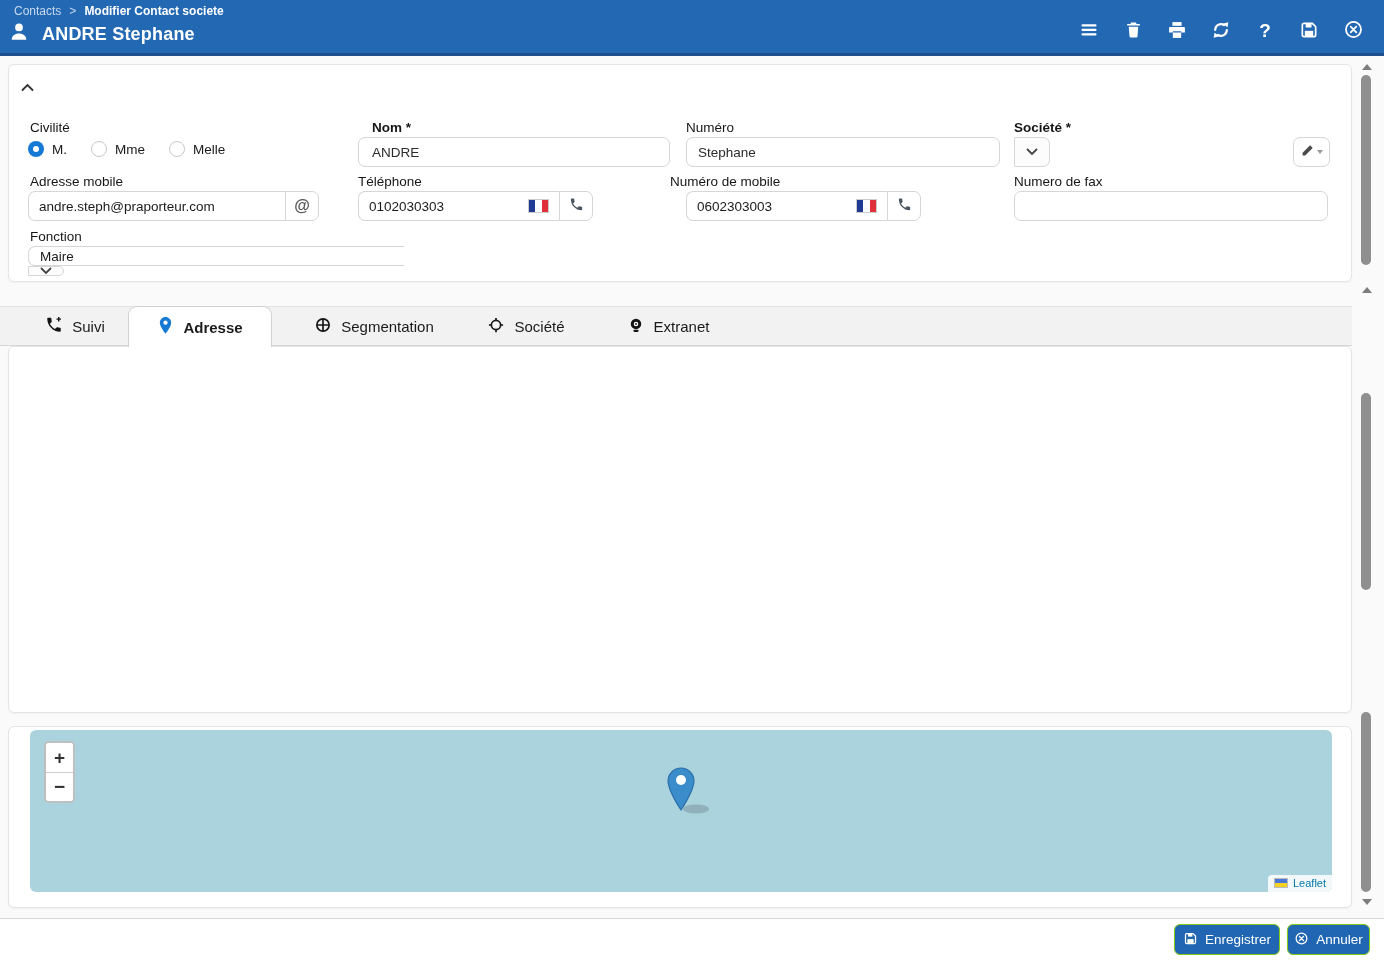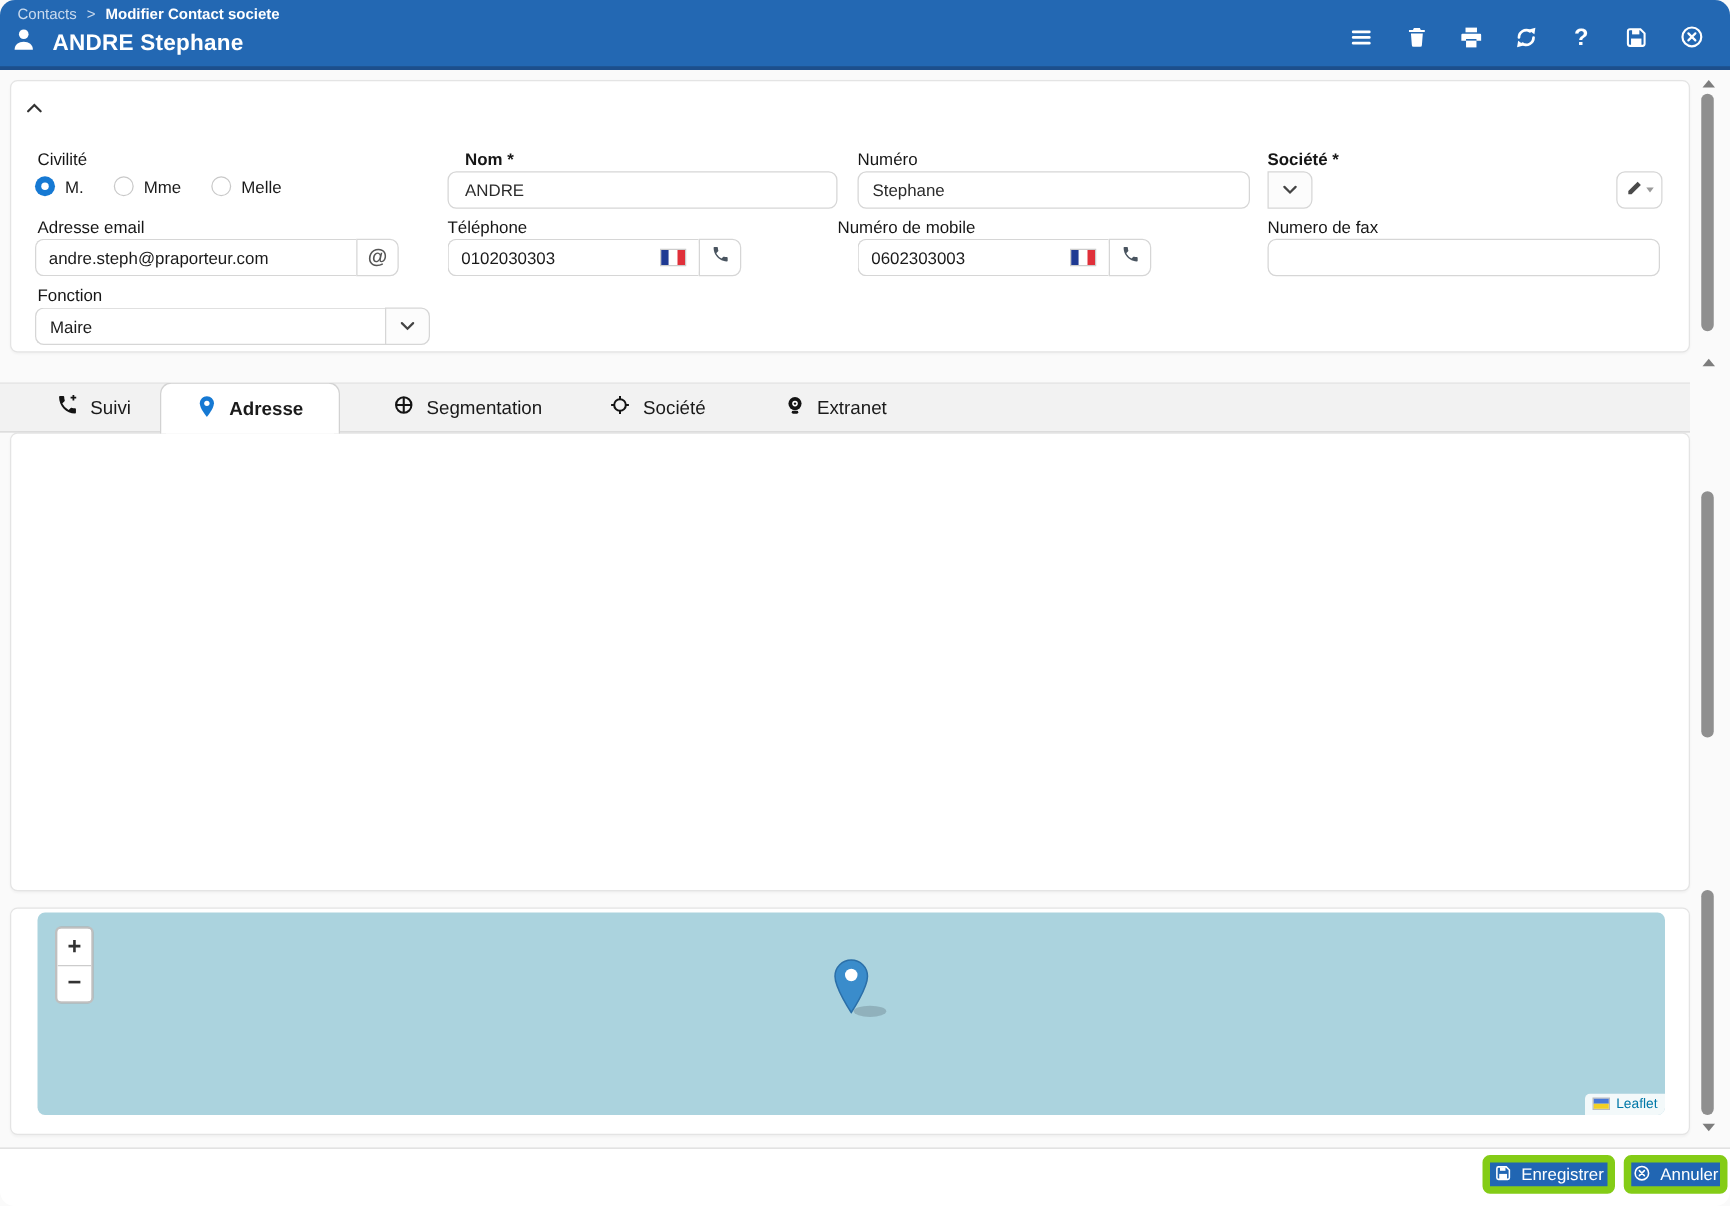--- a/index.html
+++ b/index.html
@@ -1,18 +1,18 @@
 <!DOCTYPE html>
 <html><head>
 <meta charset="utf-8">
 <style>
   * { margin:0; padding:0; box-sizing:border-box; }
   html,body { width:1384px; height:965px; }
   body { font-family:"Liberation Sans", sans-serif; background:#fafafa; color:#1a1a1a; }
-  .page { position:relative; width:1384px; height:965px; overflow:hidden; background:#fafafa;border-radius:12px; }
+  .page { position:relative; width:1384px; height:965px; overflow:hidden; background:#fafafa; }
 
   
   .topbar { position:absolute; left:0; top:0; width:1384px; height:56px;
             background:#2368b3; border-bottom:3px solid #1d4f8c; }
   .crumbs { position:absolute; left:14px; top:4px; font-size:12px; color:#c9daee;
             display:flex; gap:8px; align-items:center; }
   .crumbs .root { color:#c9daee; text-decoration:none; cursor:pointer; }
   .crumbs .cur { color:#ffffff; font-weight:bold; }
   .titlerow { position:absolute; left:8px; top:21px; display:flex; align-items:center; gap:12px; }
   .titlerow h1 { font-size:18px; font-weight:bold; color:#fff; letter-spacing:.2px; }
@@ -107,23 +107,23 @@
   .marker { position:absolute; left:636px; top:37px; }
   .attrib { position:absolute; right:0; bottom:0; background:rgba(255,255,255,.85); padding:2px 6px 3px 6px;
             border-radius:4px 0 0 0; display:flex; align-items:center; gap:5px; font-size:11px; }
   .attrib .ltxt { color:#0078A8; }
   .uflag { width:14px; height:10px; display:flex; flex-direction:column; border:1px solid #bbb; }
   .uflag .t { flex:1; background:#4878d8; } .uflag .bm { flex:1; background:#f2d024; }
 
   
   #footer { position:absolute; left:0; top:918px; width:1384px; height:47px; background:#fff;
             border-top:1px solid #d9d9d9; }
-  .btn { position:absolute; top:924px; height:31px; background:#2166b3; border:6px solid #84cc16;
+  .btn { position:absolute; top:924px; height:31px; background:#2166b3; border:1px solid #84cc16;
          border-radius:6px; color:#fff; font-size:13.5px; font-family:"Liberation Sans",sans-serif;
-         display:flex; align-items:center; justify-content:center; gap:7px; cursor:pointer;margin-left:12px; }
+         display:flex; align-items:center; justify-content:center; gap:7px; cursor:pointer; }
   #btn-save { left:1174px; width:106px; }
   #btn-cancel { left:1287px; width:83px; }
 
   
   .sb-thumb { position:absolute; left:1361px; width:10px; background:#8f8f8f; border-radius:5px; cursor:pointer; }
   #sbt1 { top:75px; height:190px; } #sbt2 { top:393px; height:197px; } #sbt3 { top:712px; height:180px; }
   .sb-up { position:absolute; left:1362px; width:0; height:0; border-left:5px solid transparent;
            border-right:5px solid transparent; border-bottom:6px solid #7d7d7d; cursor:pointer; }
   .sb-dn { position:absolute; left:1362px; width:0; height:0; border-left:5px solid transparent;
            border-right:5px solid transparent; border-top:6px solid #7d7d7d; cursor:pointer; }
@@ -243,21 +243,21 @@
         </svg>
       </span>
   </div>
   <button class="pbtn" style="left:1293px; top:137px;">
     <span><svg width="13" height="13" viewBox="0 0 16 16">
           <path d="M11.2 1.6l3.2 3.2L5.2 14H2v-3.2z" fill="#4a4a4a"></path>
         </svg></span>
     <span class="caret"></span>
   </button>
 
-  <span class="lbl" style="left:30px; top:174px;">Adresse email</span>
+  <span class="lbl" style="left:30px; top:174px;">Adresse mobile</span>
   <div class="grp" style="left:28px; top:191px; width:291px;">
     <span class="seg1">
       <span class="v">andre.steph@praporteur.com</span>
     </span>
     <span class="seg2">
       <span class="at">@</span>
     </span>
   </div>
 
   <span class="lbl" style="left:358px; top:174px;">Téléphone</span>
@@ -293,21 +293,21 @@
           </svg></span>
     </span>
   </div>
 
   <span class="lbl" style="left:1014px; top:174px;">Numero de fax</span>
   <div class="inp" style="left:1014px; top:191px; width:314px;">
     <span></span>
   </div>
 
   <span class="lbl" style="left:30px; top:229px;">Fonction</span>
-  <div class="sel" style="left:28px; top:246px; width:316px;">
+  <div class="sel" style="left:28px; top:246px; width:376px;flex-direction:column;">
     <span class="val">Maire</span>
     <span class="chev">
         <svg width="12" height="8" viewBox="0 0 12 8">
           <path d="M1.5 1.5 6 6 10.5 1.5" fill="none" stroke="#444" stroke-width="1.8" stroke-linecap="round"></path>
         </svg>
       </span>
   </div>
 
   <div id="tabbar"></div>
 

